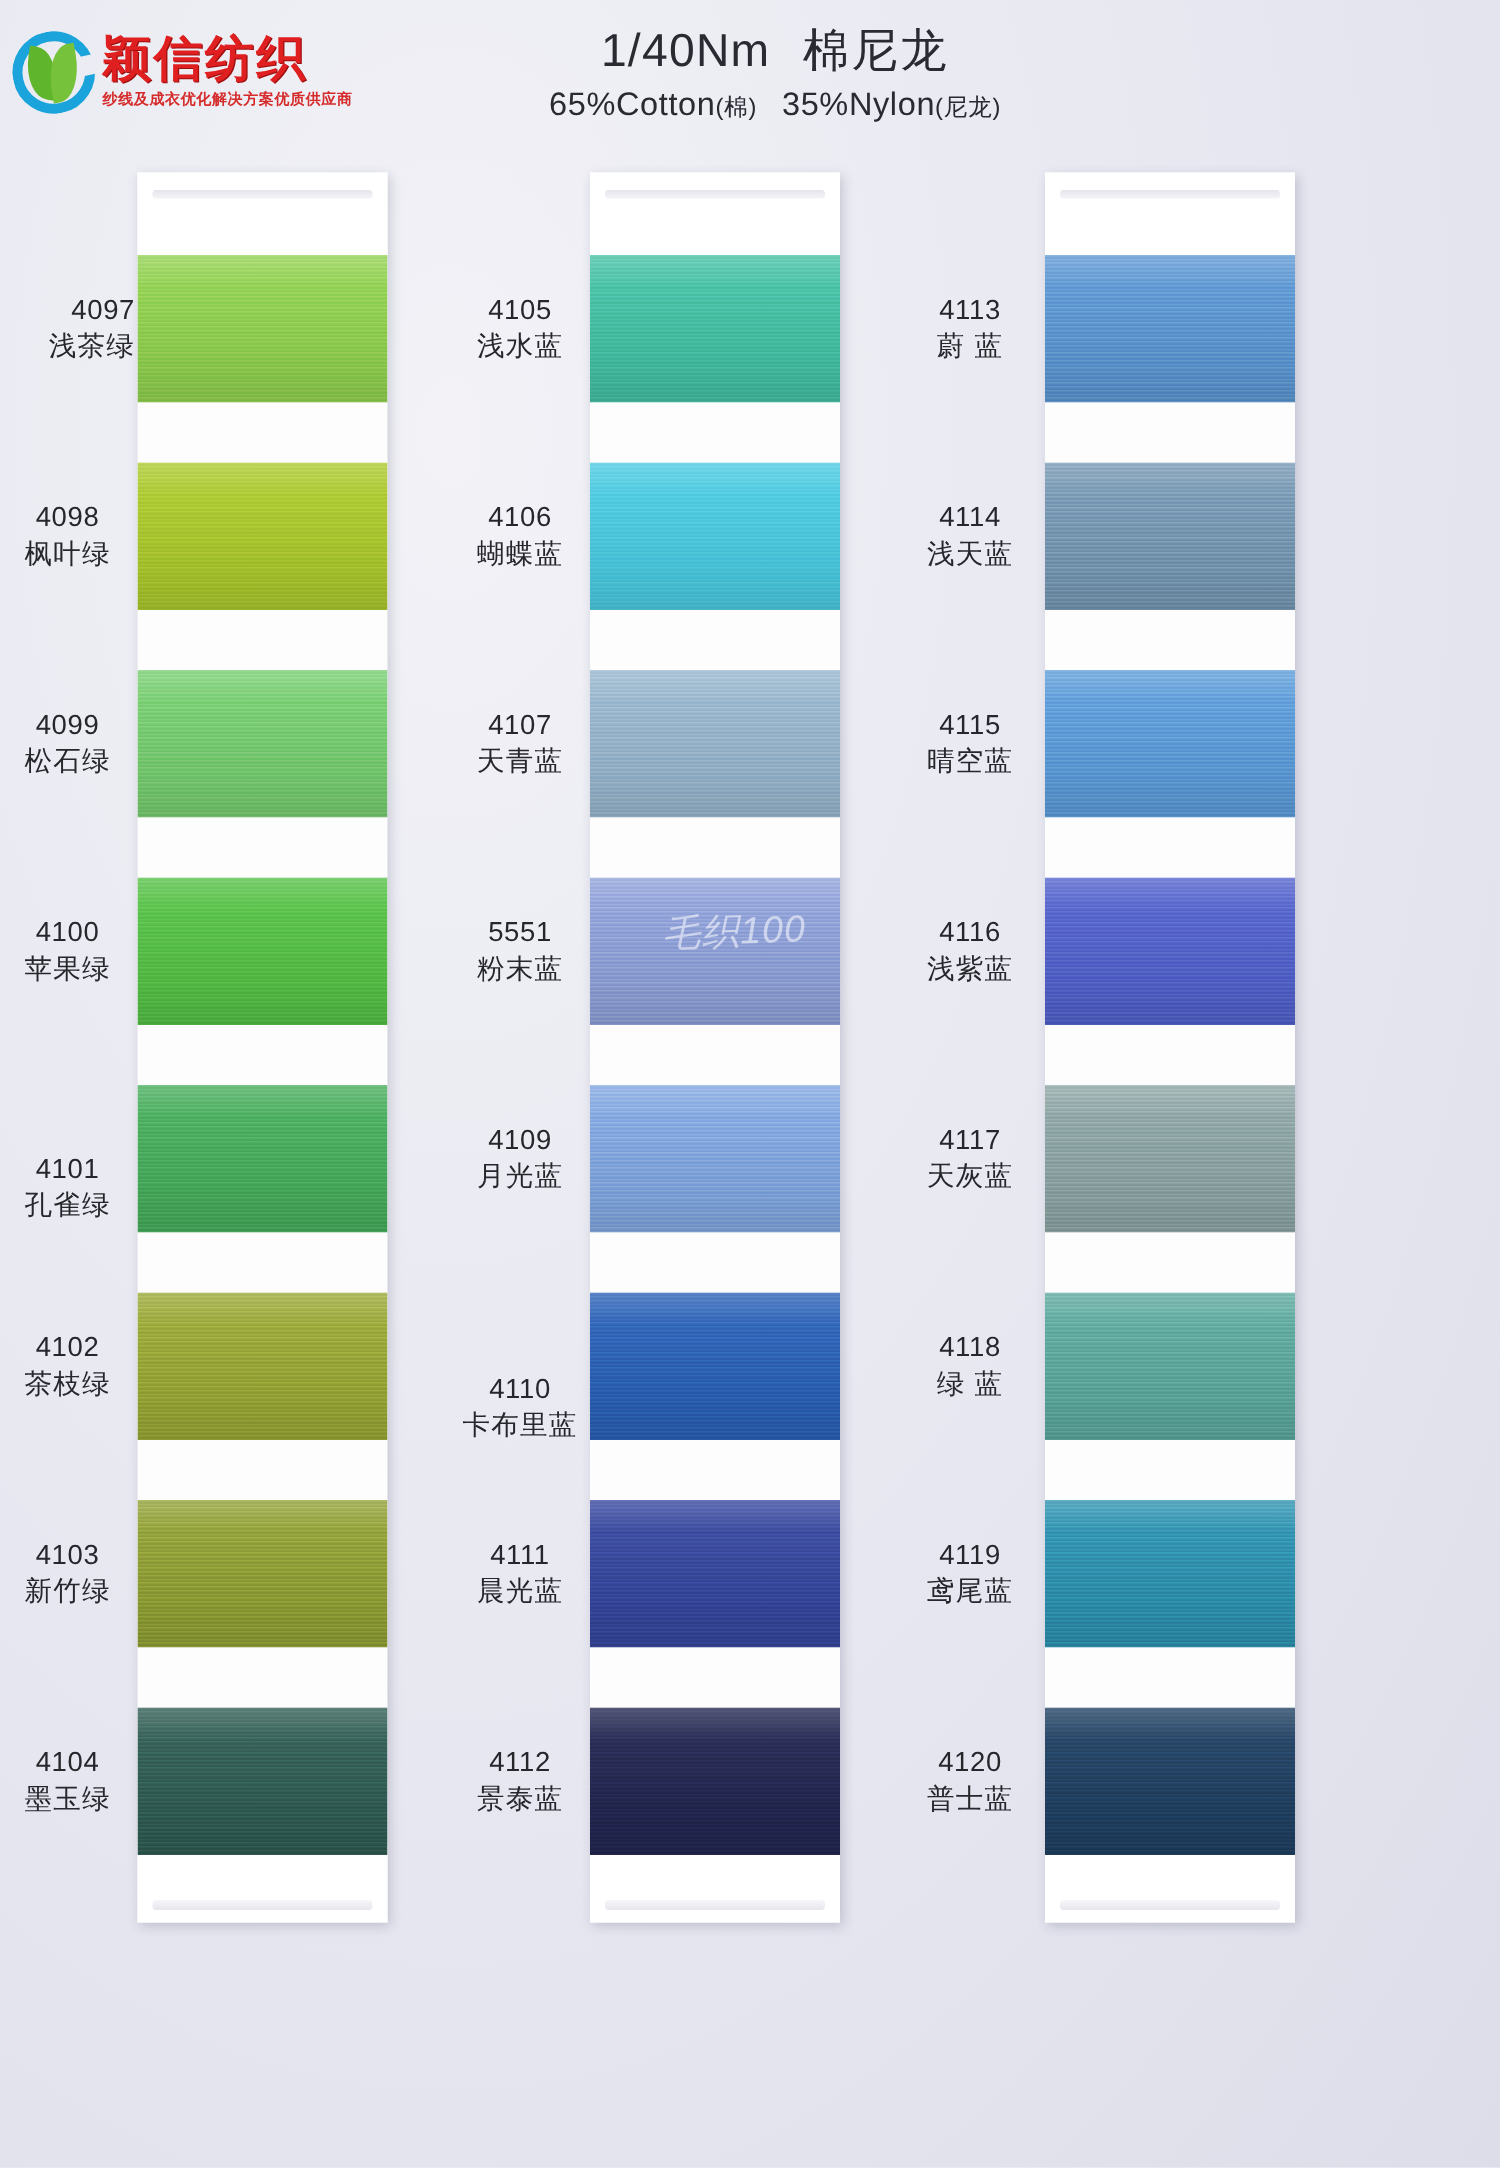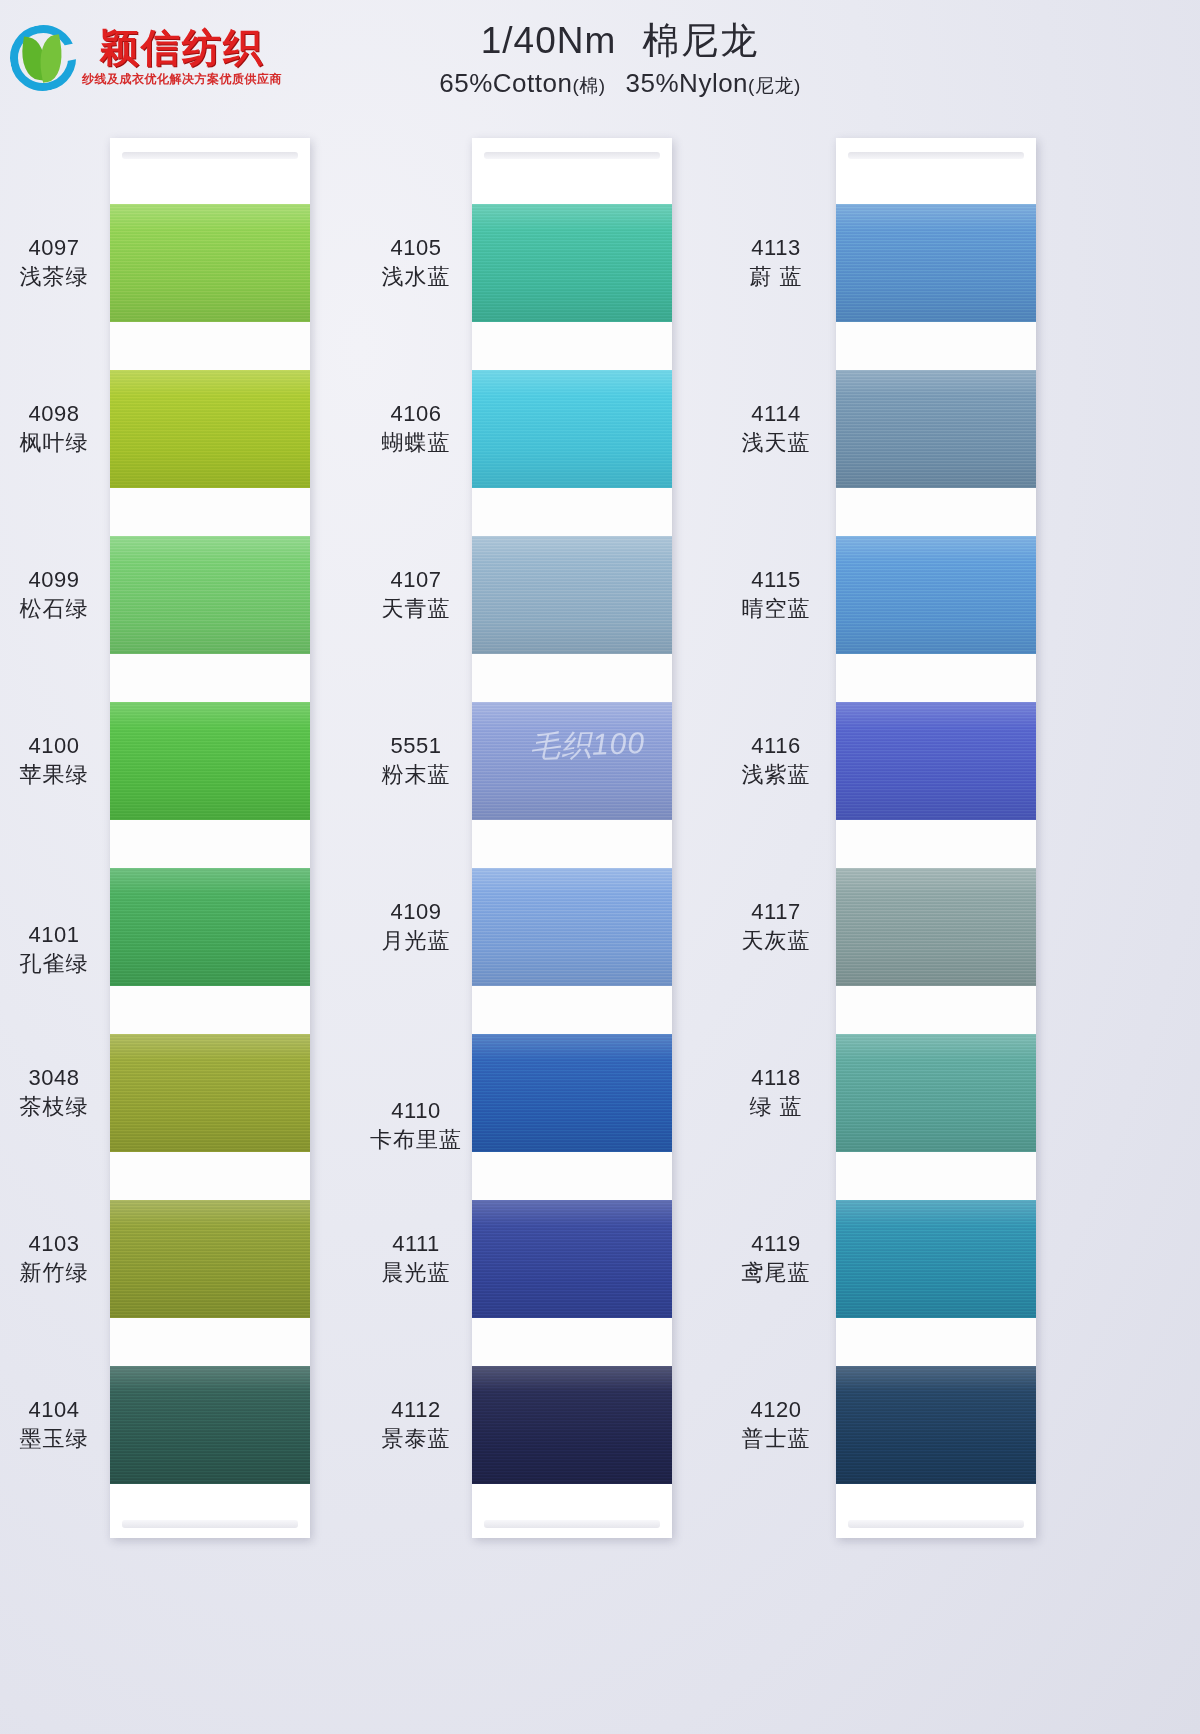--- a/index.html
+++ b/index.html
@@ -33,21 +33,21 @@
     clip-path: polygon(0 0, 100% 0, 100% 38%, 62% 38%, 62% 62%, 100% 62%, 100% 100%, 0 100%);
     transform: rotate(-12deg);
   }
   #logo-mark .leaf-a, #logo-mark .leaf-b {
     position: absolute;
     background: #5fb52b;
     border-radius: 0 80% 0 80%;
   }
   #logo-mark .leaf-a { left: 11px; top: 13px; width: 25px; height: 41px; transform: rotate(8deg); }
   #logo-mark .leaf-b { left: 29px; top: 11px; width: 24px; height: 45px; transform: rotate(-10deg) scaleX(-1); border-radius: 0 80% 0 80%; background:#76c23a;}
-  #logo-text { display: flex; flex-direction: column; justify-content: center; text-align: center; }
+  #logo-text { display: flex; flex-direction: column; justify-content: center; }
   #logo-name {
     font-size: 39px; font-weight: 900; color: #e02020;
     letter-spacing: 2px; line-height: 1.05;
     text-shadow: 1px 1px 0 #9d0f0f;
     white-space: nowrap;
   }
   #logo-sub {
     font-size: 12px; font-weight: 700; color: #d52b2b;
     letter-spacing: 0.5px; white-space: nowrap; margin-top: 2px;
   }
@@ -160,42 +160,42 @@
       <div id="title-main">
         <span class="nm">1/40Nm</span><span class="gap"></span><span>棉尼龙</span>
       </div>
       <div id="title-sub">
         <span>65%Cotton</span><span class="sm">(棉)</span><span class="gap2"></span><span>35%Nylon</span><span class="sm">(尼龙)</span>
       </div>
     </div>
   </div>
 
   <div class="column" id="col-0">
-      <div class="label" style="top: 95px;">
+      <div class="label" style="top: 95px; text-align: right;">
         <div class="code">4097</div>
         <div class="name">浅茶绿</div>
       </div>
       <div class="label" style="top: 261px;">
         <div class="code">4098</div>
         <div class="name">枫叶绿</div>
       </div>
       <div class="label" style="top: 427px;">
         <div class="code">4099</div>
         <div class="name">松石绿</div>
       </div>
       <div class="label" style="top: 593px;">
         <div class="code">4100</div>
         <div class="name">苹果绿</div>
       </div>
       <div class="label" style="top: 759px; margin-top: 23px;">
         <div class="code">4101</div>
         <div class="name">孔雀绿</div>
       </div>
       <div class="label" style="top: 925px;">
-        <div class="code">3048</div>
+        <div class="code">4102</div>
         <div class="name">茶枝绿</div>
       </div>
       <div class="label" style="top: 1091px;">
         <div class="code">4103</div>
         <div class="name">新竹绿</div>
       </div>
       <div class="label" style="top: 1257px;">
         <div class="code">4104</div>
         <div class="name">墨玉绿</div>
       </div>

